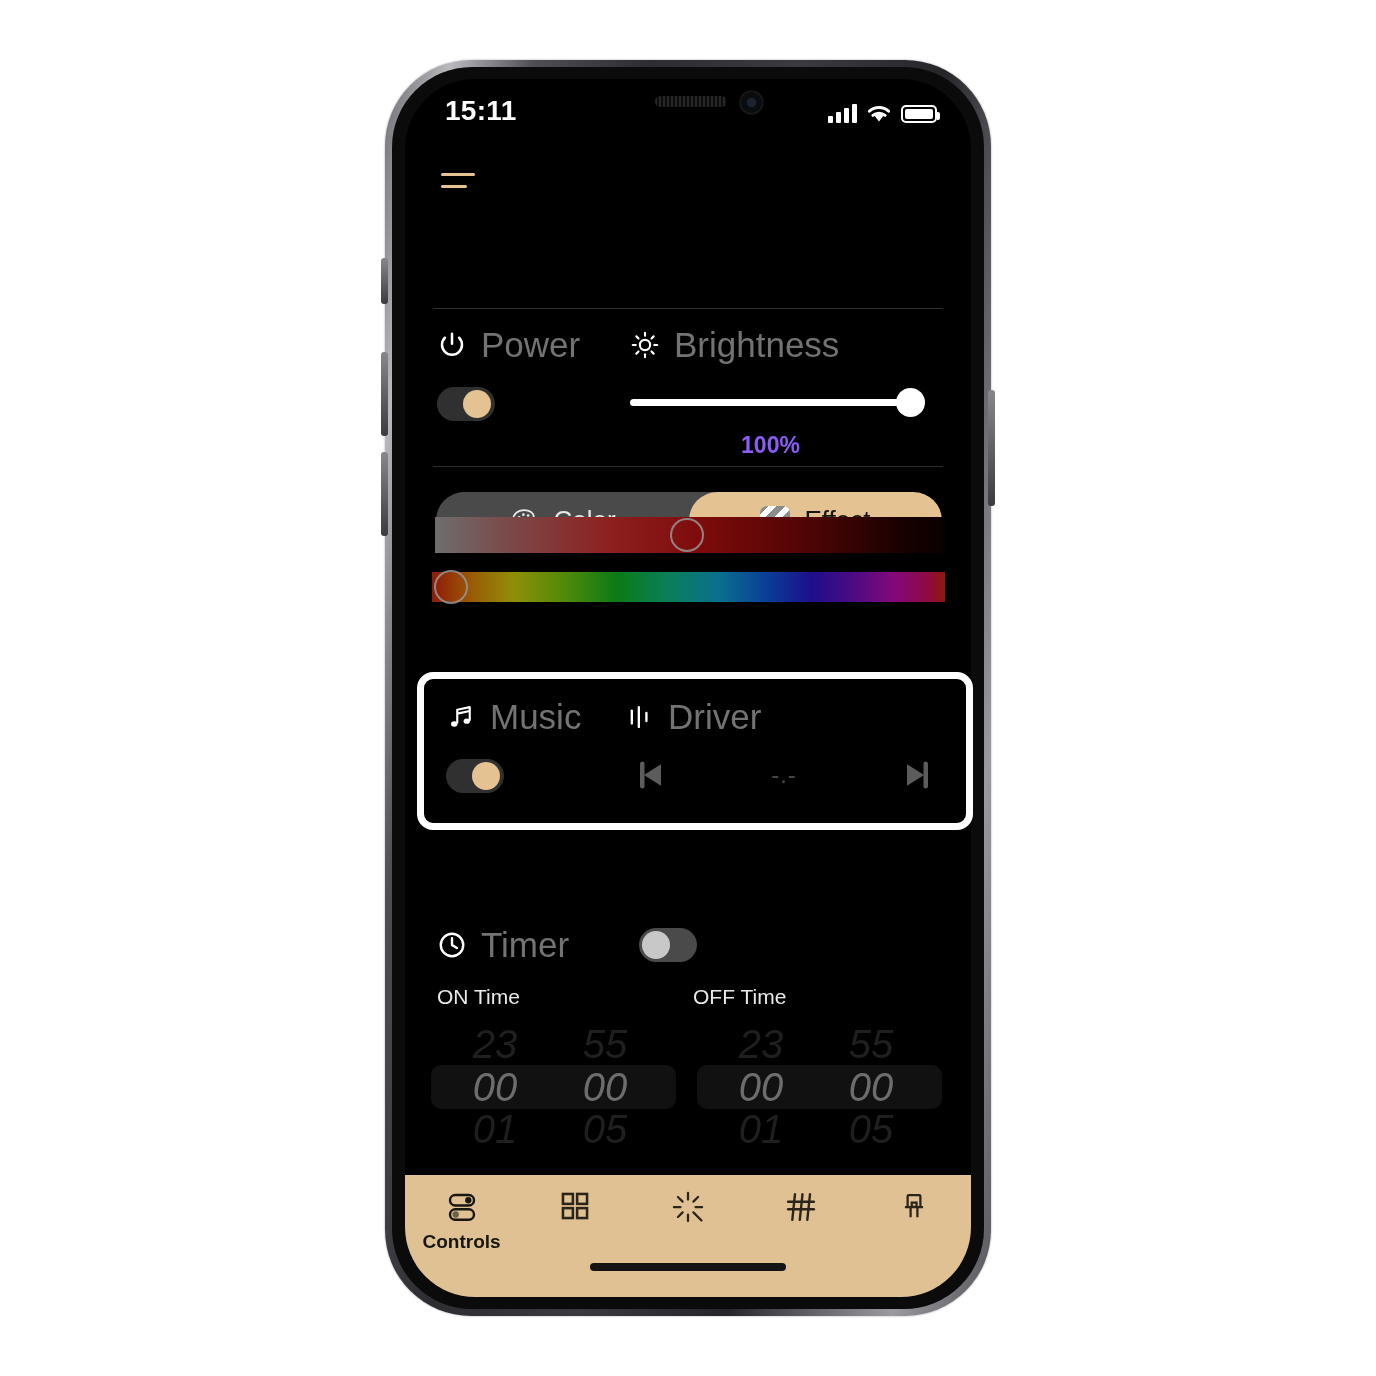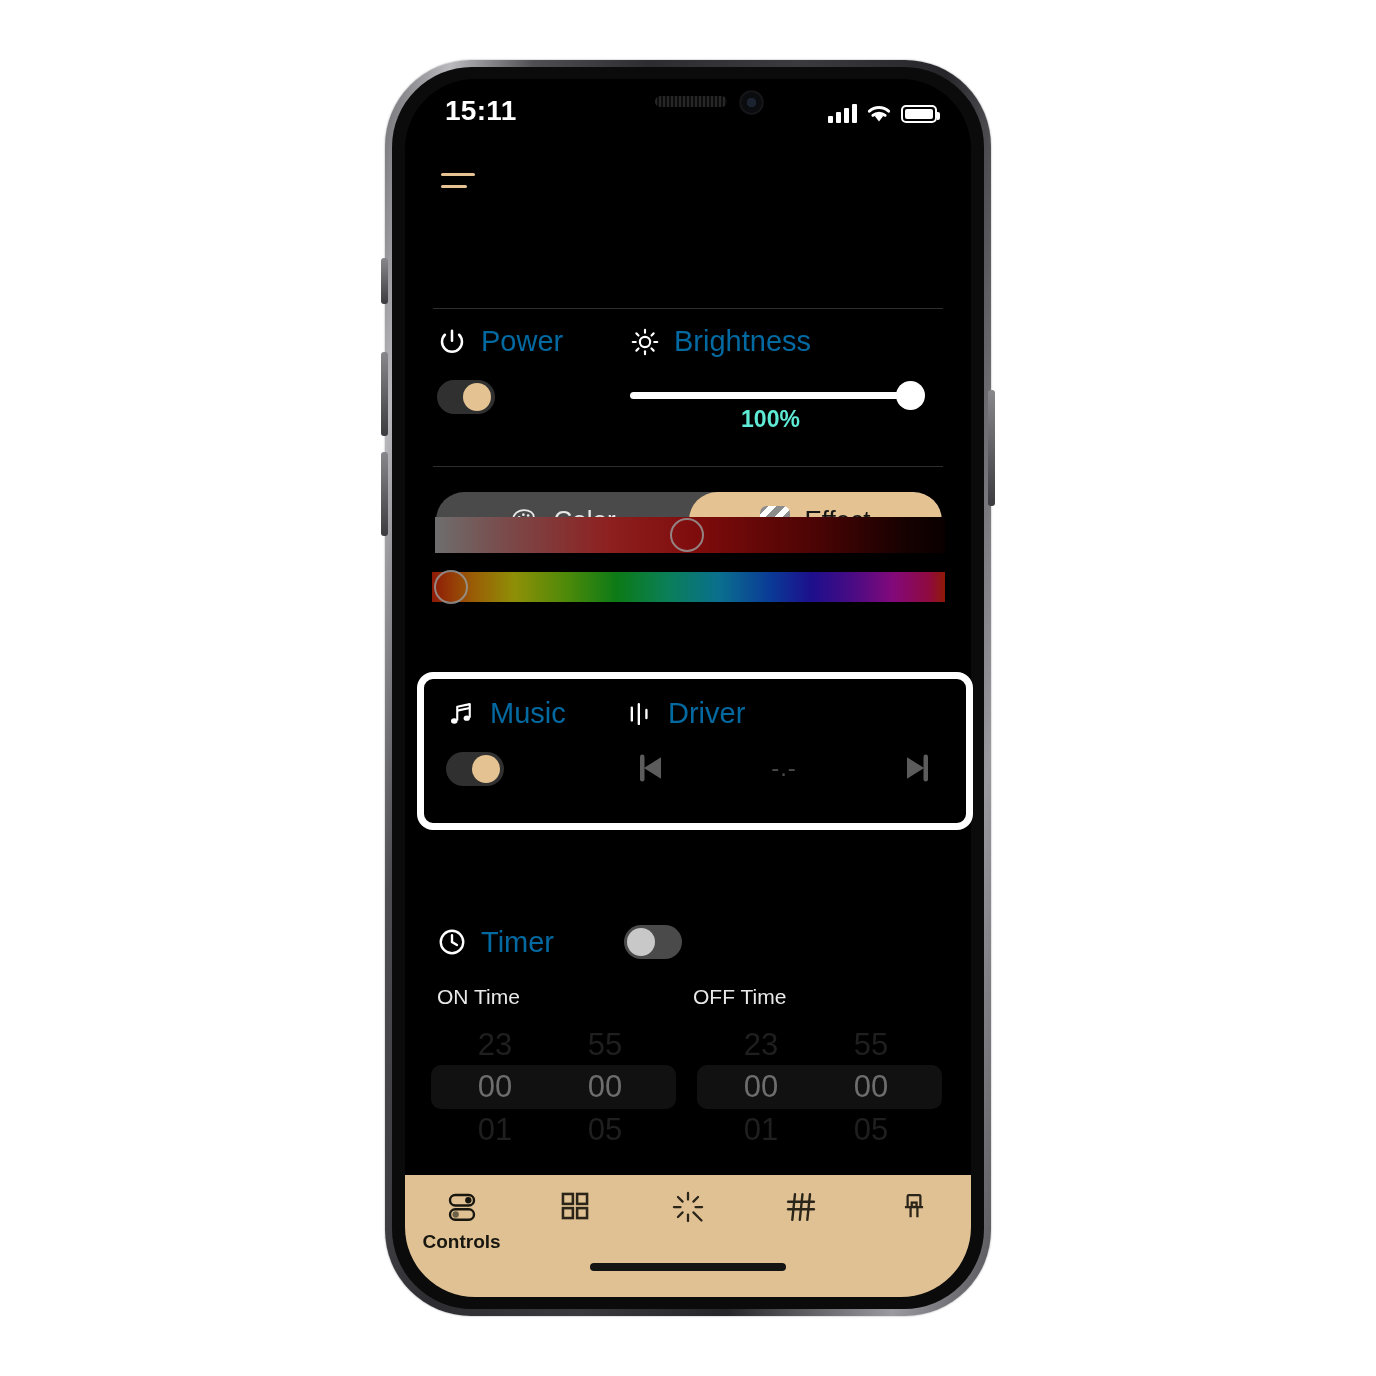--- a/index.html
+++ b/index.html
@@ -72,39 +72,39 @@
   .device-pill{
     position:absolute; left:50%; transform:translateX(-50%); top:18px;
     display:flex; align-items:center; gap:12px;
     background:#3a3a3a; border-radius:26px; padding:11px 24px;
   }
   .led-dot{width:17px; height:17px; border-radius:50%; background:#14d83a; box-shadow:0 0 6px rgba(20,216,58,.5);}
   .device-name{color:#fff; font-size:24px; letter-spacing:.2px; white-space:nowrap;}
 
   .hr{height:1px; background:#2e2e2e; margin:0 0;}
   .row-label{display:flex; align-items:center; gap:14px;}
-  .lbl{color:#0369a1; font-size:29px;text-align:center;}
+  .lbl{color:#737373; font-size:35px;text-align:center;}
   .ico{display:inline-flex; align-items:center; justify-content:center;}
 
   
   .toggle{width:58px; height:34px; border-radius:18px; position:relative; display:inline-block;}
   .toggle.on{background:#303030;}
   .toggle.on .knob{left:26px; background:#e4c292;}
   .toggle.off{background:#4a4a4a;}
   .toggle.off .knob{left:3px; background:#c8c8c8;}
   .knob{position:absolute; top:3px; width:28px; height:28px; border-radius:50%;}
 
   
   .pb{position:absolute; left:0; top:230px; width:566px; height:157px;}
   .pb-power{position:absolute; left:32px; top:16px;}
   .pb-power .toggle{margin-top:22px;}
   .pb-bright{position:absolute; left:225px; top:16px; right:26px;}
   .slider-track{position:relative; height:7px; background:#fff; border-radius:4px; margin-top:34px;}
   .slider-knob{position:absolute; top:-11px; width:29px; height:29px; background:#fff; border-radius:50%;}
-  .pct{text-align:center; color:#5eead4; font-size:23px; font-weight:bold; margin-top:7px; margin-right:34px;}
+  .pct{text-align:center; color:#8b5cf6; font-size:23px; font-weight:bold; margin-top:26px; margin-right:34px;}
 
   
   .seg-wrap{position:absolute; left:31px; top:413px; width:506px; height:57px;}
   .seg{display:flex; width:100%; height:100%; border-radius:29px; background:#4a4a4a; overflow:hidden;}
   .seg-item{flex:1; display:flex; align-items:center; justify-content:center; gap:14px; font-size:26px; color:#e8e8e8;}
   .seg-item.active{background:#e4c292; color:#161616; border-radius:29px;}
   .palette{width:30px;height:30px;}
   .fx-ico{
     width:30px; height:30px; border-radius:7px; background:#fff;
     background-image:repeating-linear-gradient(135deg,#8c8c8c 0 6px,#ffffff 6px 12px);
@@ -134,21 +134,21 @@
   .ot-labels{position:absolute; left:0; top:906px; width:566px;}
   .ot-lab{position:absolute; color:#e9e9e9; font-size:21px;}
   .ot-on{left:32px;} .ot-off{left:288px;}
 
   .pickers{position:absolute; left:0; top:945px; width:566px; height:120px;}
   .pk-group{position:absolute; width:245px; height:120px;}
   .pk-on{left:26px;} .pk-off{left:292px;}
   .pk-sel{position:absolute; left:0; top:41px; width:100%; height:44px; background:#111112; border-radius:10px;}
   .pk-col{position:absolute; top:0; width:100px; text-align:center;}
   .pk-c1{left:14px;} .pk-c2{left:124px;}
-  .pk-v{font-size:31px; line-height:41px; color:#1f1f1f;}
+  .pk-v{font-size:40px; line-height:41px; color:#1f1f1f;font-style:italic;}
   .pk-v.cur{color:#6d6d6d; line-height:44px;}
 
   
   .navbar{
     position:absolute; left:0; bottom:0; width:566px; height:122px;
     background:#e0c194;
   }
   .navitems{display:flex; height:74px; align-items:flex-start; padding-top:14px;}
   .navitem{flex:1; display:flex; flex-direction:column; align-items:center; gap:6px;}
   .navlabel{font-size:19px; font-weight:bold; color:#17160f;}

